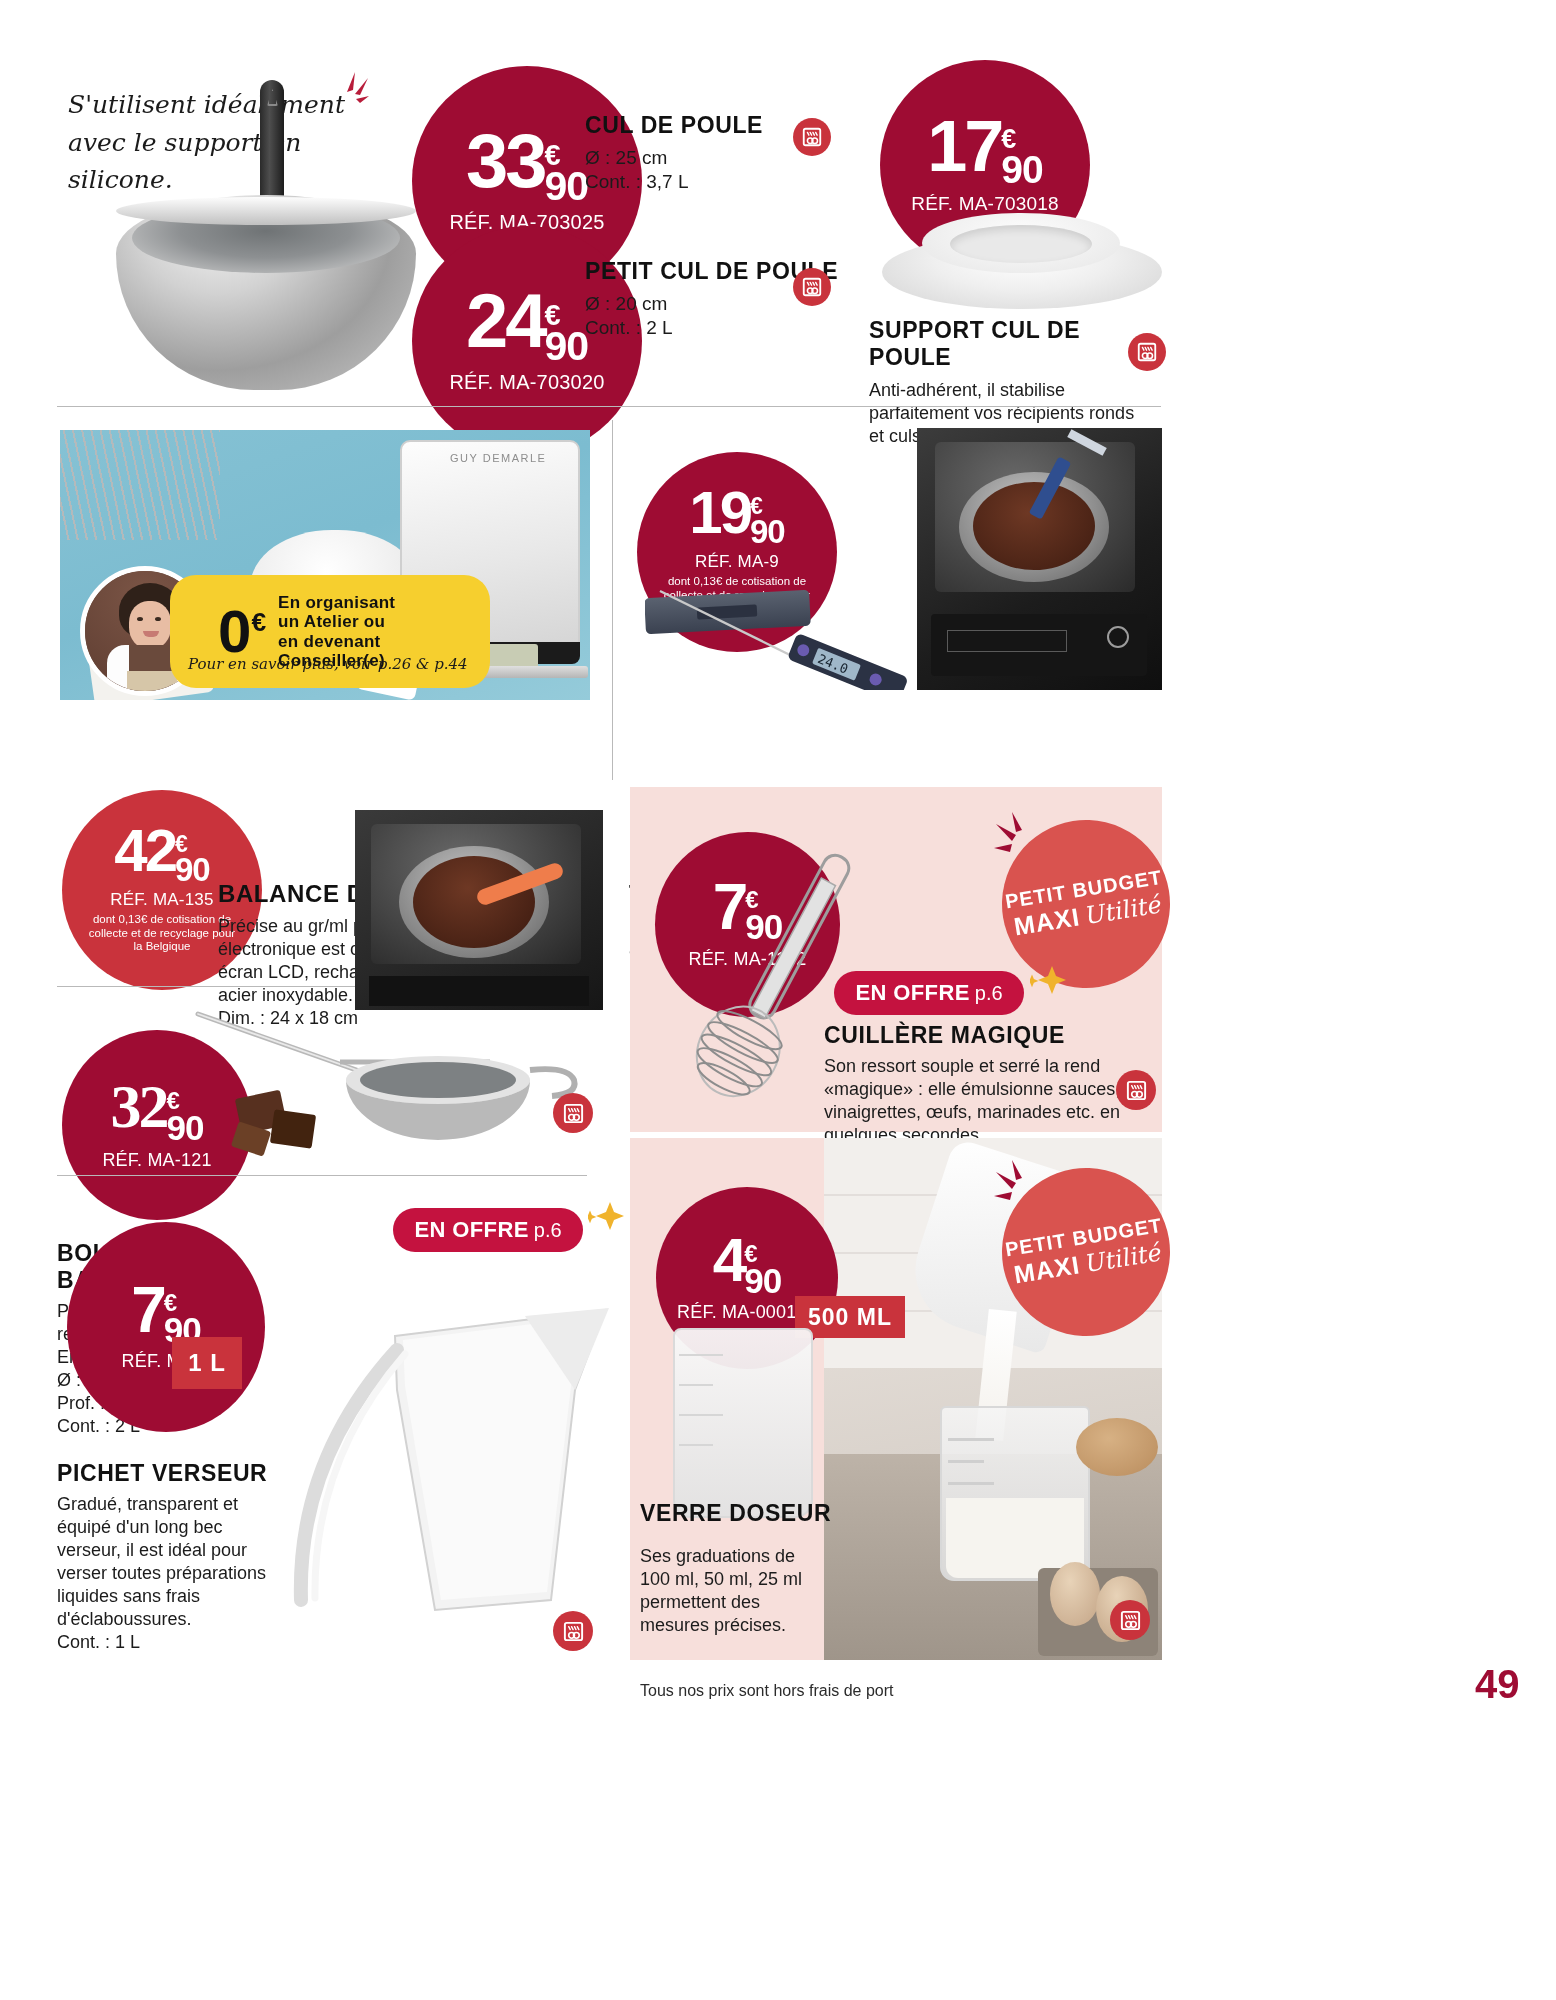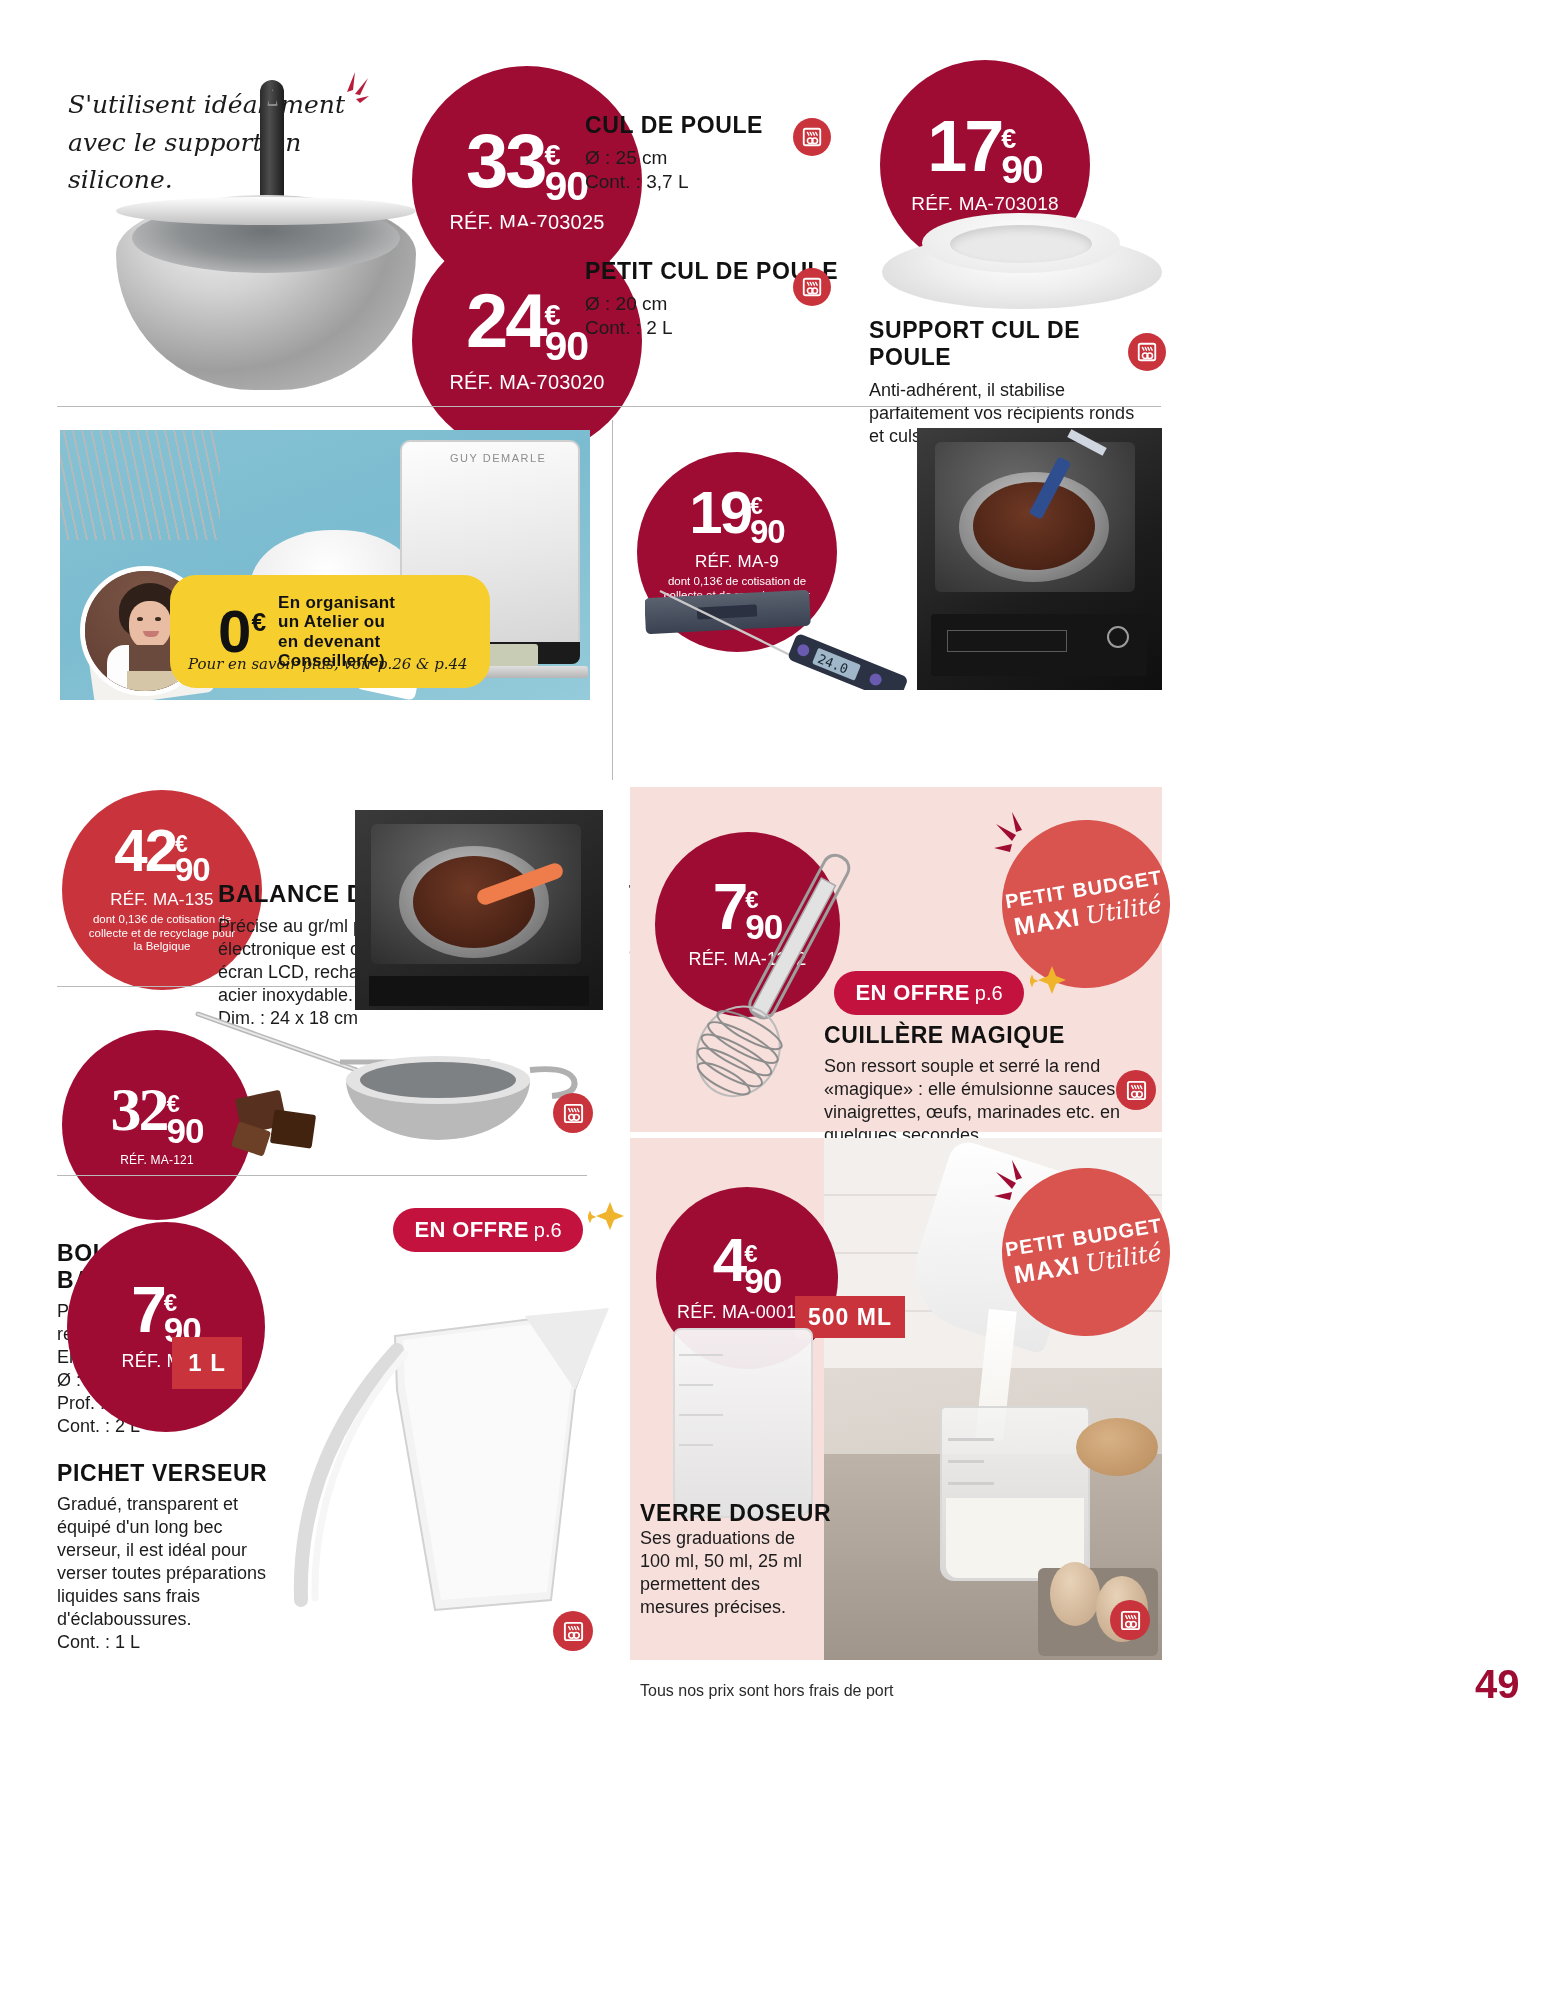--- a/index.html
+++ b/index.html
@@ -380,21 +380,21 @@
   </div>
 
   <div class="price-circle" style="left:62px; top:1030px; width:190px; height:190px;">
     <div class="price-row">
       <span class="price-int" style="font-size:62px;font-family:Liberation Serif, serif;">32</span>
       <span class="price-sup" style="margin-top:9px;">
         <span class="price-eur" style="font-size:24px;">€</span>
         <span class="price-cent" style="font-size:35px;">90</span>
       </span>
     </div>
-    <div class="price-ref" style="font-size:12px;">RÉF. MA-121</div>
+    <div class="price-ref" style="font-size:18px;">RÉF. MA-121</div>
   </div>
 
   <div class="photo" style="left:190px; top:1000px; width:420px; height:160px;">
     <svg width="420" height="160" viewBox="0 0 420 160">
       <line x1="8" y1="14" x2="240" y2="96" stroke="#b9b9b9" stroke-width="5" stroke-linecap="round"></line>
       <line x1="8" y1="14" x2="240" y2="96" stroke="#e9e9e9" stroke-width="1.8" stroke-linecap="round"></line>
       <path d="M150 62 L300 62" stroke="#b5b5b5" stroke-width="5"></path>
       <ellipse cx="248" cy="80" rx="92" ry="24" fill="#e3e3e3"></ellipse>
       <path d="M156 80 a92 24 0 0 0 184 0 a92 60 0 0 1 -184 0z" fill="#b9b9b9"></path>
       <ellipse cx="248" cy="80" rx="78" ry="18" fill="#7d8183"></ellipse>
@@ -594,21 +594,21 @@
     </div>
   </div>
   <svg class="abs" style="left:992px; top:1156px;" width="60" height="60" viewBox="0 0 60 60">
     <path d="M20 4 L30 22 L24 24 Z" fill="#9e0c33"></path>
     <path d="M4 16 L24 27 L20 33 Z" fill="#9e0c33"></path>
     <path d="M2 40 L20 36 L18 44 Z" fill="#9e0c33"></path>
   </svg>
 
   <div class="abs" style="left:640px; top:1500px; width:200px;">
     <div class="p-title" style="font-size:23px;">VERRE DOSEUR</div>
-    <div class="p-desc" style="font-size:18px; margin-top:0; width:180px;">Ses graduations de 100 ml, 50 ml, 25 ml permettent des mesures précises.</div>
+    <div class="p-desc" style="font-size:18px; margin-top:18px; width:180px;">Ses graduations de 100 ml, 50 ml, 25 ml permettent des mesures précises.</div>
   </div>
   <div class="dw-icon" style="left:1110px; top:1600px; width:40px; height:40px;">
     <svg width="23" height="23" viewBox="0 0 24 24">
         <rect x="3" y="3" width="18" height="18" rx="2" fill="none" stroke="#fff" stroke-width="2"></rect>
         <path d="M7 7l1.6 3M10 7l1.6 3M13 7l1.6 3M16 7l1.6 3" stroke="#fff" stroke-width="1.5" stroke-linecap="round"></path>
         <circle cx="10" cy="16" r="3" fill="none" stroke="#fff" stroke-width="1.7"></circle>
         <circle cx="15" cy="16" r="3" fill="none" stroke="#fff" stroke-width="1.7"></circle>
       </svg>
   </div>
 

